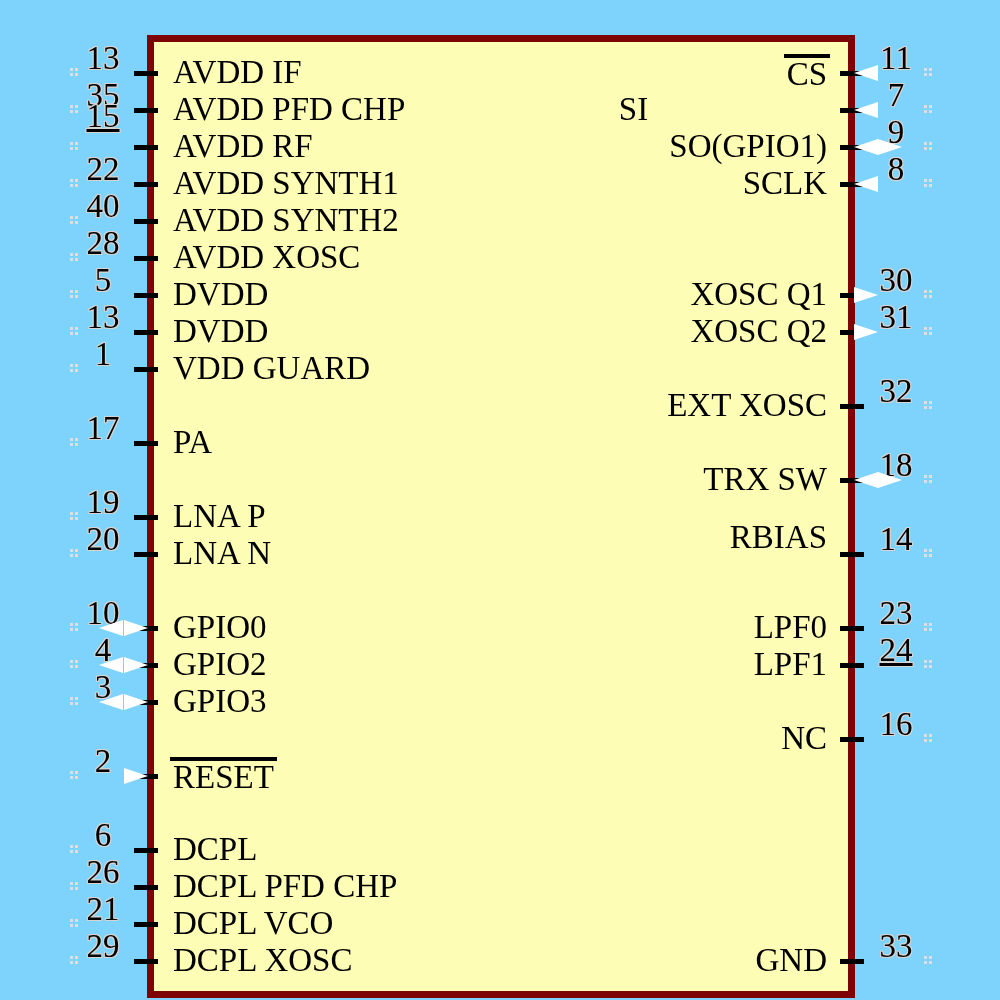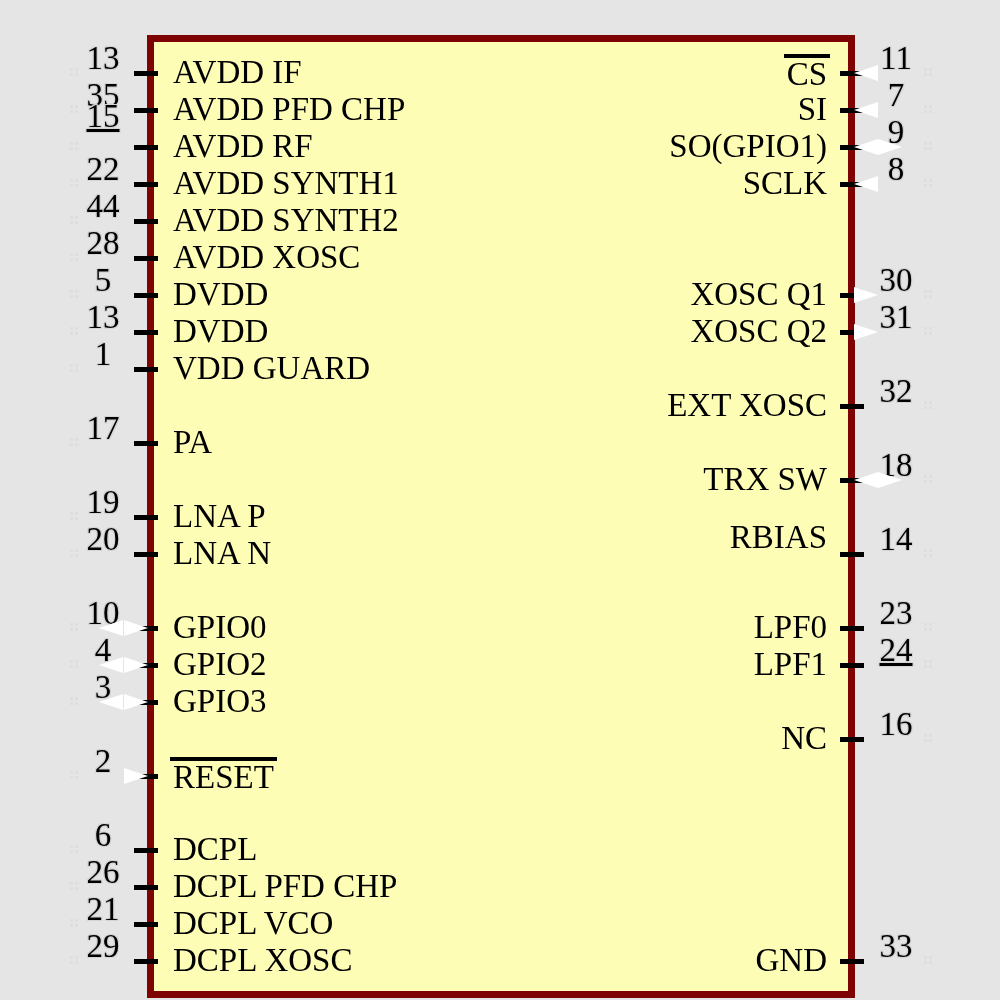--- a/index.html
+++ b/index.html
@@ -1,17 +1,17 @@
 <!DOCTYPE html>
 <html><head>
 <meta charset="utf-8">
 <style>
   html,body{margin:0;padding:0;background:#000;}
   #stage{
-    position:relative;width:1000px;height:1000px;background:#e5e5e5;overflow:hidden;
+    position:relative;width:1000px;height:1000px;background:#7dd3fc;overflow:hidden;
     font-family:"Liberation Serif","DejaVu Serif",serif;
   }
   .chip{
     position:absolute;left:147px;top:35px;width:708px;height:963px;
     box-sizing:border-box;background:#fdfdb6;border:7px solid #7e0303;
   }
   .lbl{
     position:absolute;font-size:33px;line-height:37px;color:#000;white-space:nowrap;
   }
   .lbl.left{left:173px;}
@@ -54,21 +54,21 @@
       <div class="stub left" style="top: 145px;"></div>
       <div class="dots left" style="top: 142px;"></div>
       <div class="num left" style="top: 100px; text-decoration: underline;">15</div>
       <div class="lbl left" style="top: 128px;">AVDD RF</div>
       <div class="stub left" style="top: 182px;"></div>
       <div class="dots left" style="top: 179px;"></div>
       <div class="num left" style="top: 153px;">22</div>
       <div class="lbl left" style="top: 165px;">AVDD SYNTH1</div>
       <div class="stub left" style="top: 219px;"></div>
       <div class="dots left" style="top: 216px;"></div>
-      <div class="num left" style="top: 190px;">44</div>
+      <div class="num left" style="top: 190px;">40</div>
       <div class="lbl left" style="top: 202px;">AVDD SYNTH2</div>
       <div class="stub left" style="top: 256px;"></div>
       <div class="dots left" style="top: 253px;"></div>
       <div class="num left" style="top: 227px;">28</div>
       <div class="lbl left" style="top: 239px;">AVDD XOSC</div>
       <div class="stub left" style="top: 293px;"></div>
       <div class="dots left" style="top: 290px;"></div>
       <div class="num left" style="top: 264px;">5</div>
       <div class="lbl left" style="top: 276px;">DVDD</div>
       <div class="stub left" style="top: 330px;"></div>
@@ -131,21 +131,21 @@
       <div class="num left" style="top: 930px;">29</div>
       <div class="lbl left" style="top: 942px;">DCPL XOSC</div>
       <div class="stub right" style="top: 71px;"></div>
       <div class="dots right" style="top: 68px;"></div>
       <div class="num right" style="top: 42px;">11</div>
       <div class="lbl right" style="top: 54px;"><span class="ovl">CS</span></div>
       <div class="tri tri-l" style="top: 65px; left: 854px;"></div>
       <div class="stub right" style="top: 108px;"></div>
       <div class="dots right" style="top: 105px;"></div>
       <div class="num right" style="top: 79px;">7</div>
-      <div class="lbl right" style="top: 91px;">SI</div>
+      <div class="lbl right" style="top: 91px; text-align: center;">SI</div>
       <div class="tri tri-l" style="top: 102px; left: 854px;"></div>
       <div class="stub right" style="top: 145px;"></div>
       <div class="dots right" style="top: 142px;"></div>
       <div class="num right" style="top: 116px;">9</div>
       <div class="lbl right" style="top: 128px;">SO(GPIO1)</div>
       <div class="tri tri-l" style="top: 139px; left: 854px;"></div>
       <div class="tri tri-r" style="top: 139px; left: 878px;"></div>
       <div class="stub right" style="top: 182px;"></div>
       <div class="dots right" style="top: 179px;"></div>
       <div class="num right" style="top: 153px;">8</div>

